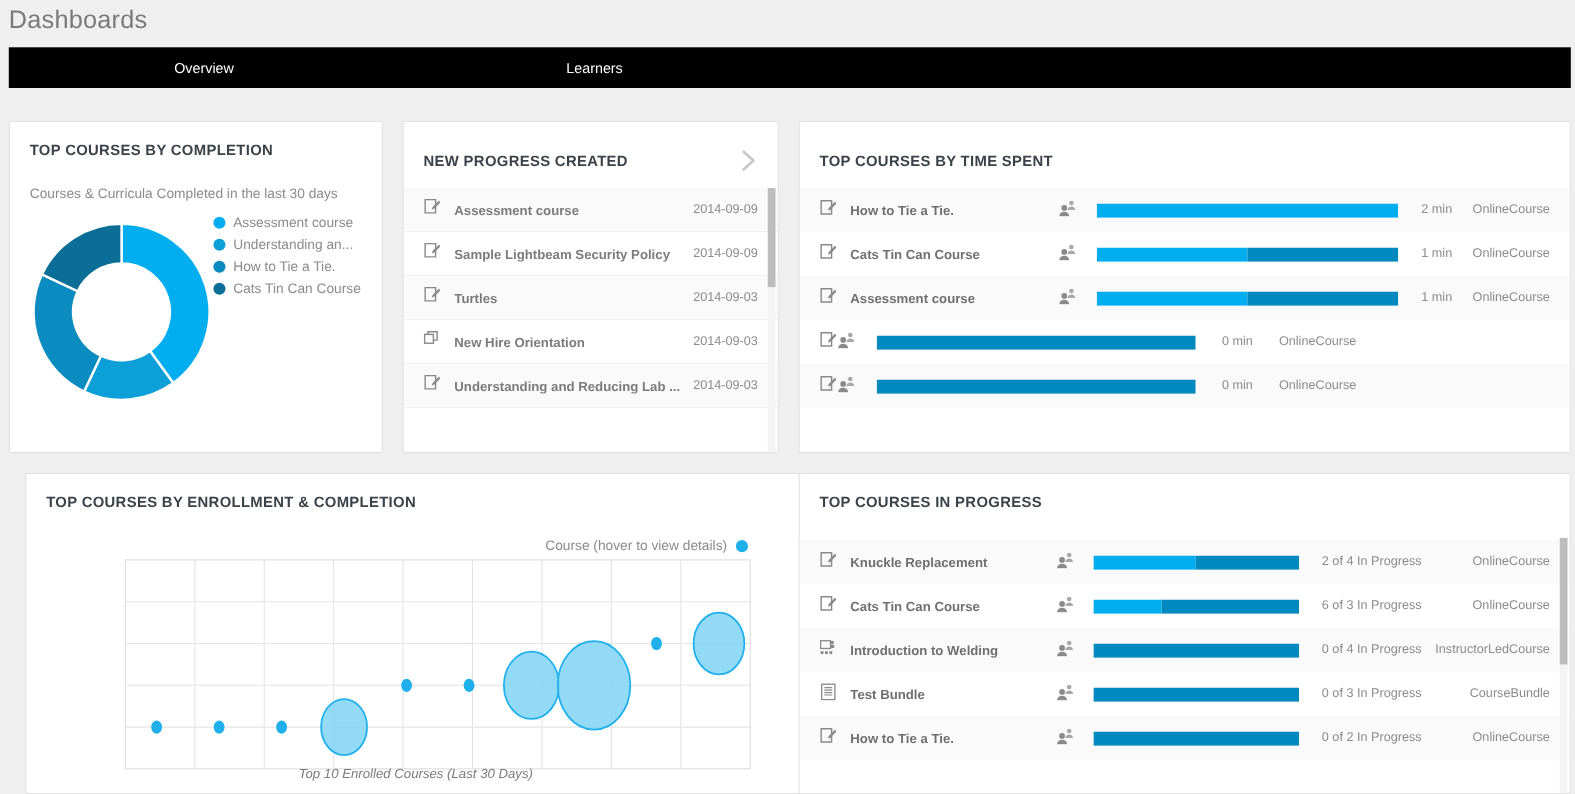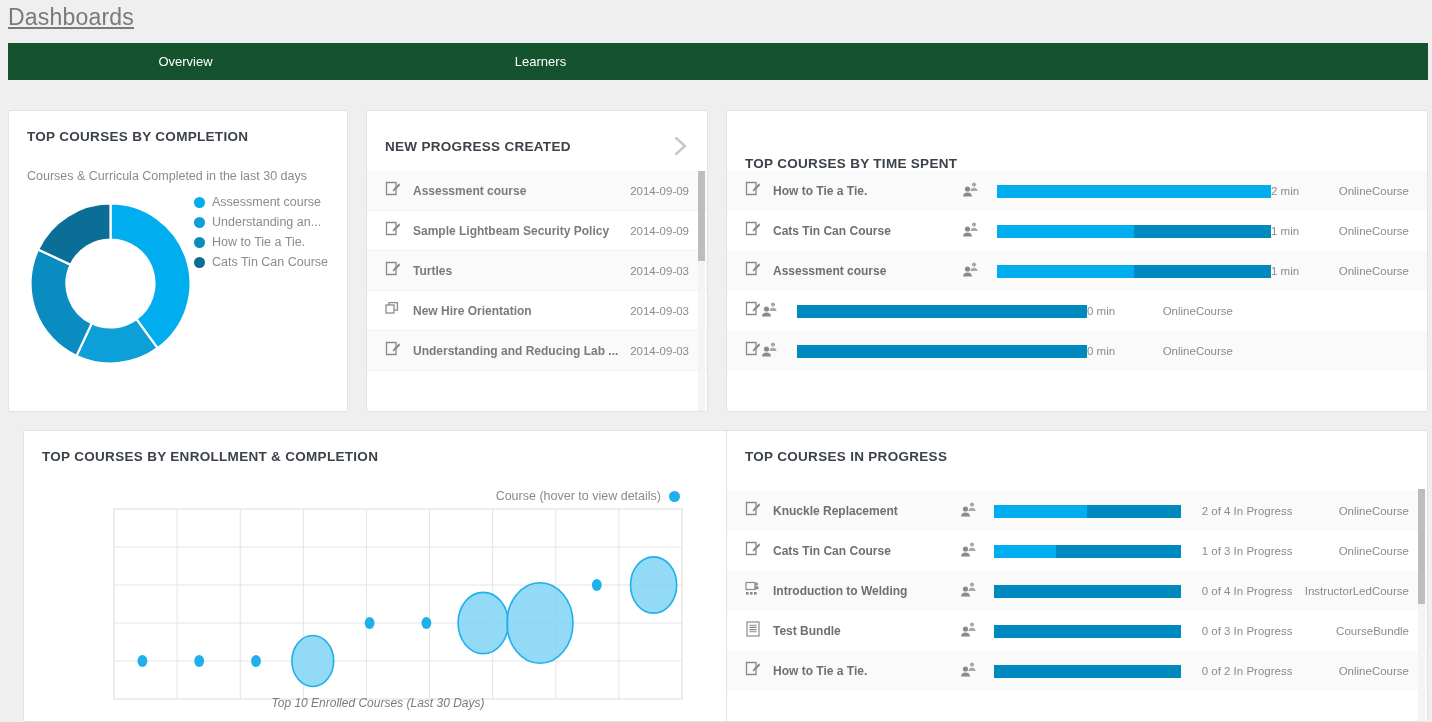--- a/index.html
+++ b/index.html
@@ -10,28 +10,27 @@
     font-family: "Liberation Sans", sans-serif;
     overflow: hidden;
   }
   .page { position: relative; width: 1432px; height: 722px; }
 
   
   .page-title {
     position: absolute; left: 8px; top: 4px;
     font-size: 23px; color: #7a7a7a; font-weight: 400;
     letter-spacing: .2px;
-    text-decoration: underline;
   }
 
   
   .tabbar {
     position: absolute; left: 8px; top: 43px;
     width: 1420px; height: 37px;
-    display: flex; background: #14532d;
+    display: flex; background: #000000;
   }
   .tab {
     display: flex; align-items: center; justify-content: center;
     color: #ffffff; font-size: 13px; cursor: pointer;
     height: 100%; user-select: none;
   }
   .tab.t1 { width: 355px; }
   .tab.t2 { width: 355px; }
   .tab.t3 { width: 355px; background: #0077A8; }
   .tab.filler { flex: 1; }
@@ -88,21 +87,21 @@
   .vscroll {
     position: absolute; width: 7px; border-radius: 0;
     background: #bdbdbd;
   }
   .vtrack {
     position: absolute; width: 7px; background: #f4f4f4;
   }
 
   
   #card-time-spent { left: 726px; top: 110px; width: 702px; height: 302px; }
-  #card-time-spent .card-title { position: absolute; left: 18px; top: 28px; margin-top: 17px; }
+  #card-time-spent .card-title { position: absolute; left: 18px; top: 28px; }
 
   .bar-list { position: absolute; left: 0; top: 60px; right: 0; }
   .bar-row {
     display: flex; align-items: center; height: 40px;
     padding: 0 18px; cursor: pointer;
   }
   .bar-row:nth-child(odd) { background: #fafafa; }
   .bar-row:nth-child(even) { background: #ffffff; }
   .br-name {
     font-size: 12px; font-weight: bold; color: #6f6f6f;
@@ -112,21 +111,21 @@
     height: 13px; display: flex; overflow: hidden;
   }
   .br-seg-light { background: #00AEEF; height: 100%; }
   .br-seg-dark { background: #0089BE; height: 100%; }
   .br-meta { font-size: 11.5px; color: #8b8b8b; text-align: right; }
 
   
   #card-time-spent .br-name  { width: 200px; }
   #card-time-spent .ppl      { width: 22px; }
   #card-time-spent .br-bar   { width: 290px; margin-left: 14px; }
-  #card-time-spent .br-min   { width: 52px; text-align: left; }
+  #card-time-spent .br-min   { width: 52px; text-align: right; }
   #card-time-spent .br-type  { width: 94px; text-align: right; }
 
   
   #card-bubble { left: 23px; top: 430px; width: 710px; height: 292px; }
   #card-bubble .card-title { position: absolute; left: 18px; top: 18px; }
   .bubble-legend {
     position: absolute; right: 52px; top: 58px;
     display: flex; align-items: center; gap: 8px;
   }
   .bubble-legend span { font-size: 12.5px; color: #8b8b8b; }
@@ -414,21 +413,21 @@
           <span class="ppl"><svg width="18" height="16" viewBox="0 0 18 16">
               <circle cx="5.5" cy="8" r="2.6" fill="#8a8a8a"></circle>
               <path d="M1 15.5c0-2.6 2-4 4.5-4s4.5 1.4 4.5 4z" fill="#8a8a8a"></path>
               <circle cx="12" cy="3.6" r="2.1" fill="#a9a9a9"></circle>
               <path d="M8.5 10c0-2.2 1.6-3.3 3.5-3.3s3.5 1.1 3.5 3.3z" fill="#a9a9a9"></path>
             </svg></span>
           <span class="br-bar">
             <span class="br-seg-light" style="width:33%"></span>
             <span class="br-seg-dark" style="width:67%"></span>
           </span>
-          <span class="br-meta br-min">1 of 3 In Progress</span>
+          <span class="br-meta br-min">6 of 3 In Progress</span>
           <span class="br-meta br-type">OnlineCourse</span>
         </div>
         <div class="bar-row">
           <span><svg width="16" height="16" viewBox="0 0 16 16">
               <rect x="1" y="1.5" width="9" height="7" fill="none" stroke="#8a8a8a" stroke-width="1.2"></rect>
               <circle cx="11.5" cy="3" r="1.6" fill="#8a8a8a"></circle>
               <path d="M9.6 5.2h3.8v3H9.6z" fill="#8a8a8a"></path>
               <rect x="1" y="11" width="2.6" height="2.6" fill="#8a8a8a"></rect>
               <rect x="5" y="11" width="2.6" height="2.6" fill="#8a8a8a"></rect>
               <rect x="9" y="11" width="2.6" height="2.6" fill="#8a8a8a"></rect>

